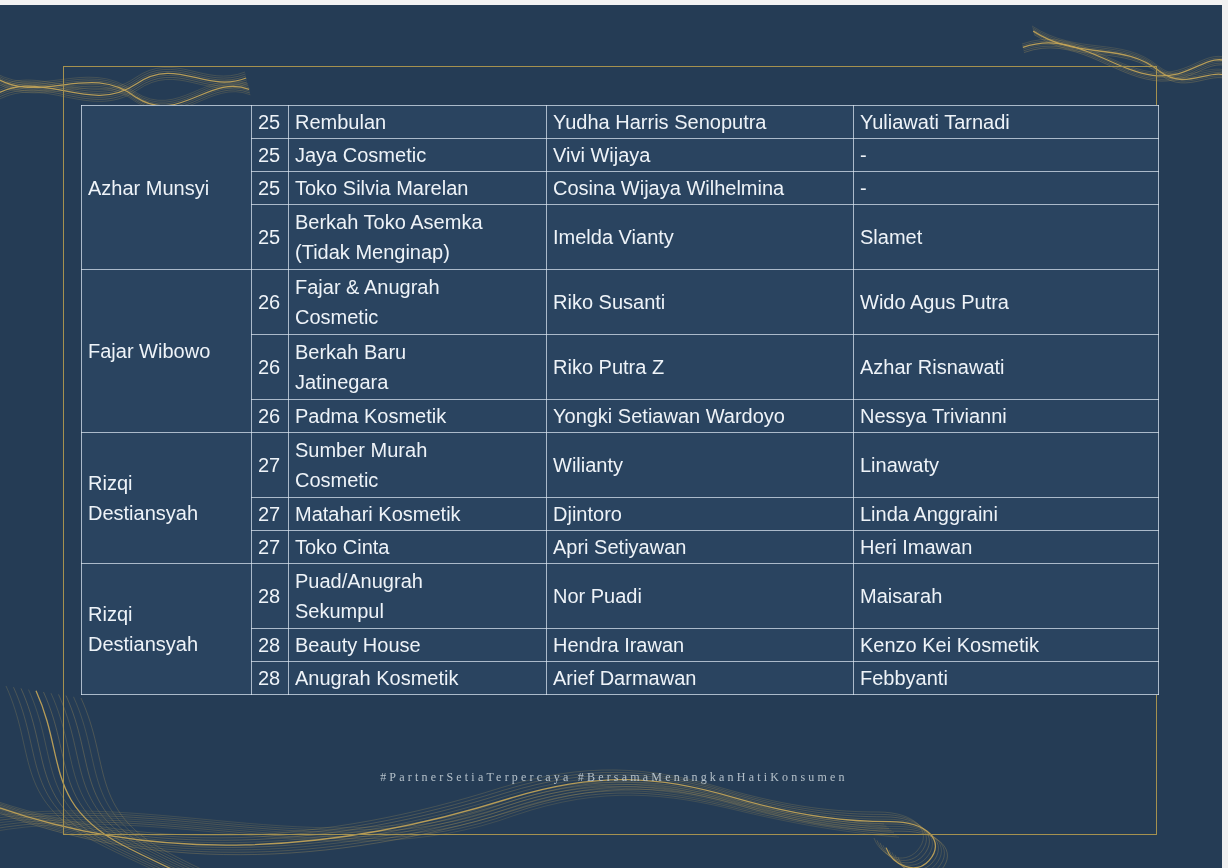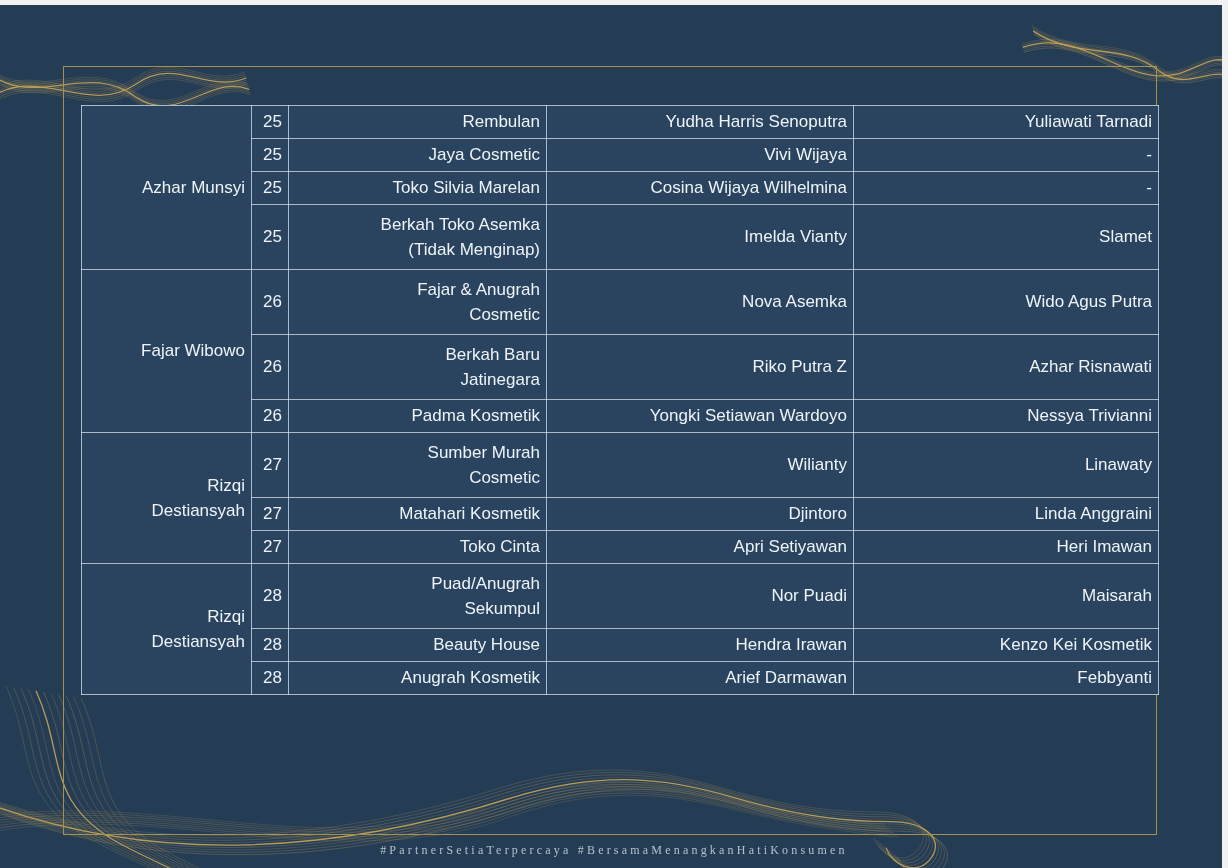--- a/index.html
+++ b/index.html
@@ -30,32 +30,32 @@
   }
   table.schedule {
     position: absolute; left: 81px; top: 105px; width: 1077px;
     border-collapse: collapse; table-layout: fixed;
     background: #2a4460;
     z-index: 3;
   }
   table.schedule td {
     border: 1px solid rgba(222, 232, 242, 0.72);
     color: #eef3f8;
-    font-size: 17px;
+    font-size: 20px;
     line-height: 1.5;
-    text-align: right;
+    text-align: left;
     vertical-align: middle;
     padding: 0 6px;
     overflow: hidden;
   }
   tr.row-normal { height: 33px; }
   tr.row-tall   { height: 65px; }
   td.leader-cell, td.store-cell { white-space: pre-line; margin-left: 12px; }
   .footer-hashtags {
-    position: absolute; left: 0; top: 843px; width: 100%;
+    position: absolute; left: 0; top: 770px; width: 100%;
     text-align: center;
     font-family: "Liberation Serif", serif;
     font-size: 12px;
     letter-spacing: 3.2px;
     color: #b5c1ca;
     z-index: 3;
   }
 </style>
 </head>
 <body>
@@ -153,21 +153,21 @@
           <td class="store-cell">Berkah Toko Asemka
 (Tidak Menginap)</td>
           <td class="">Imelda Vianty</td>
           <td class="">Slamet</td>
         </tr>
         <tr class="row-tall">
           <td rowspan="3" class="leader-cell">Fajar Wibowo</td>
           <td class="">26</td>
           <td class="store-cell">Fajar &amp; Anugrah
 Cosmetic</td>
-          <td class="">Nova Asemka</td>
+          <td class="">Riko Susanti</td>
           <td class="">Wido Agus Putra</td>
         </tr>
         <tr class="row-tall">
           <td class="">26</td>
           <td class="store-cell">Berkah Baru
 Jatinegara</td>
           <td class="">Riko Putra Z</td>
           <td class="">Azhar Risnawati</td>
         </tr>
         <tr class="row-normal">

